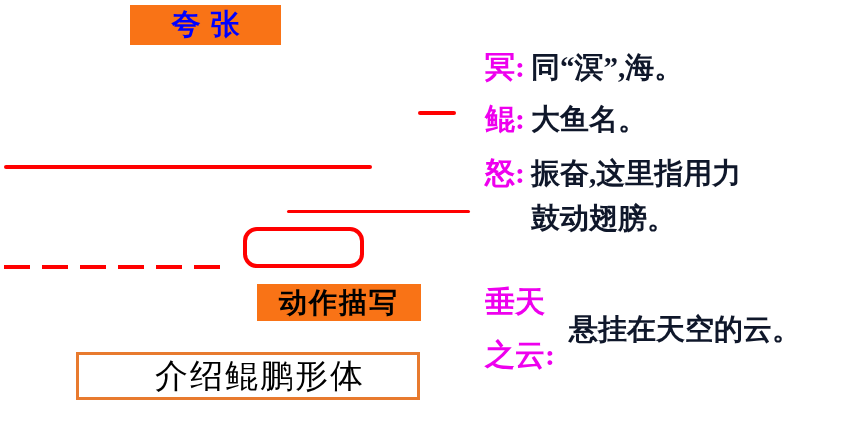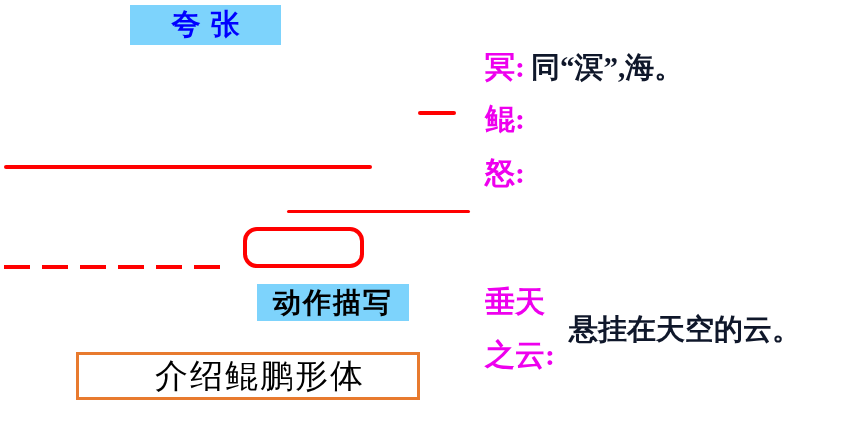--- a/index.html
+++ b/index.html
@@ -4,29 +4,29 @@
 <style>
   * { margin:0; padding:0; box-sizing:border-box; }
   html,body { background:#ffffff; }
   .slide {
     position:relative; width:841px; height:421px;
     background:#ffffff; overflow:hidden;
     font-family:"Liberation Serif", serif;
   }
   
   .hl {
-    position:absolute; background:#7dd3fc; font-weight:bold;
+    position:absolute; background:#f97316; font-weight:bold;
     display:flex; align-items:center; justify-content:center;
   }
   .hl-exagg {
     left:130px; top:5px; width:151px; height:40px;
     color:#0000ff; font-size:29px; letter-spacing:10px; padding-left:10px;
   }
   .hl-action {
-    left:257px; top:284px; width:152px; height:37px;
+    left:257px; top:284px; width:164px; height:37px;
     color:#000000; font-size:28px; letter-spacing:2px;
   }
   
   .sum-box {
     position:absolute; left:76px; top:352px; width:344px; height:48px;
     border:3px solid #e87a2e; background:#ffffff;
     display:flex; align-items:center; justify-content:center;
     font-size:33px; color:#000000; letter-spacing:2px;padding-left:24px;
   }
   
@@ -80,24 +80,27 @@
     <span>介绍鲲鹏形体</span>
   </div>
 
   <div class="ann ann-1">
     <span class="term">冥:</span>
     <span class="def">同“溟”,海。</span>
   </div>
 
   <div class="ann ann-2">
     <span class="term">鲲:</span>
+    <span class="def">大鱼名。</span>
   </div>
 
   <div class="ann ann-3">
     <span class="term">怒:</span>
+    <span class="def">振奋,这里指用力
+鼓动翅膀。</span>
   </div>
 
   <div class="ann ann-4">
     <span class="term">垂天
 之云:</span>
     <span class="def">悬挂在天空的云。</span>
   </div>
 
 </div>
 

